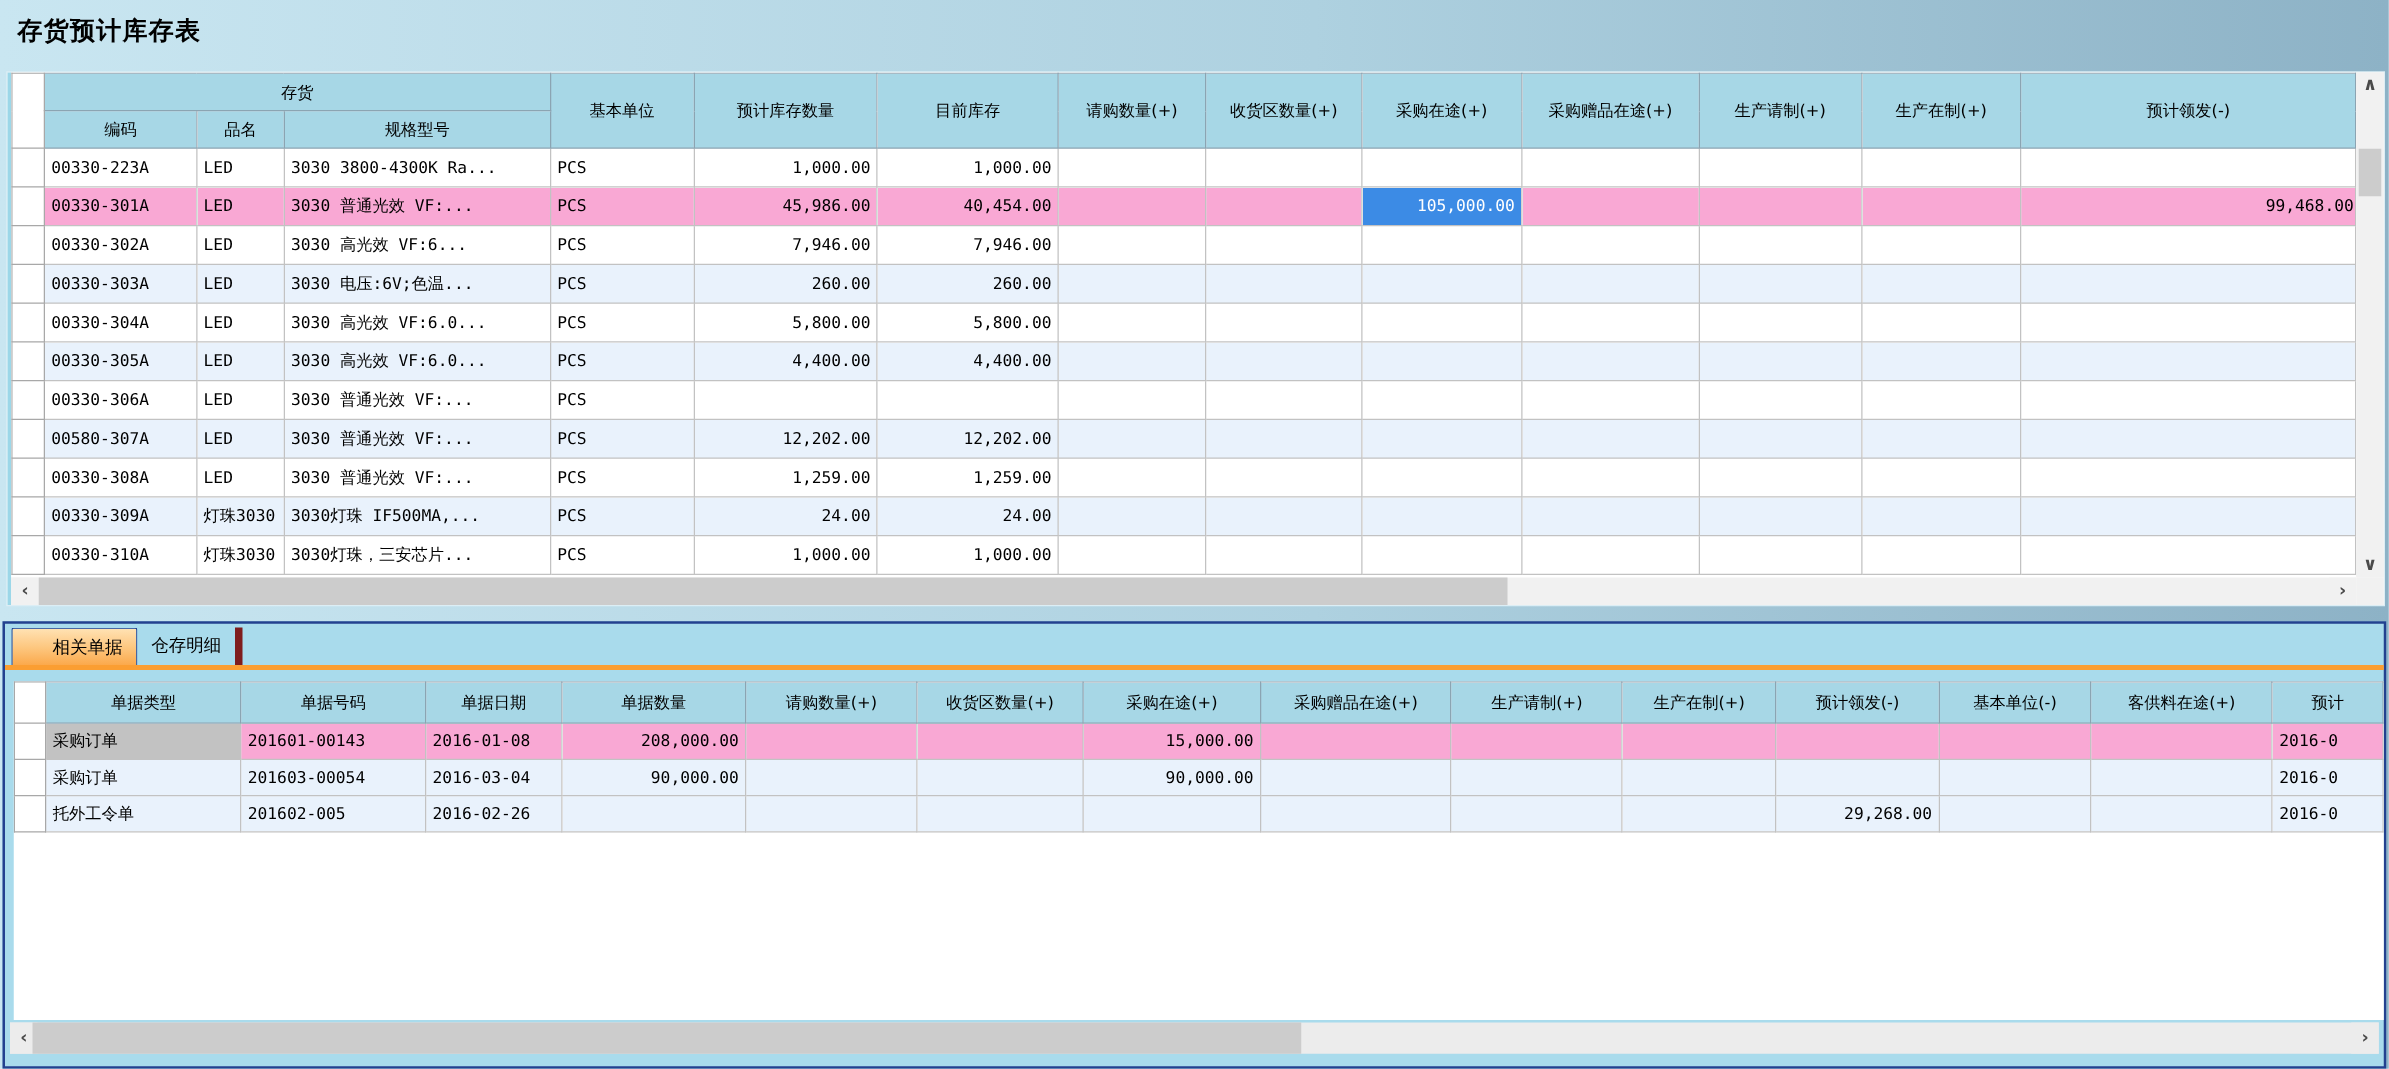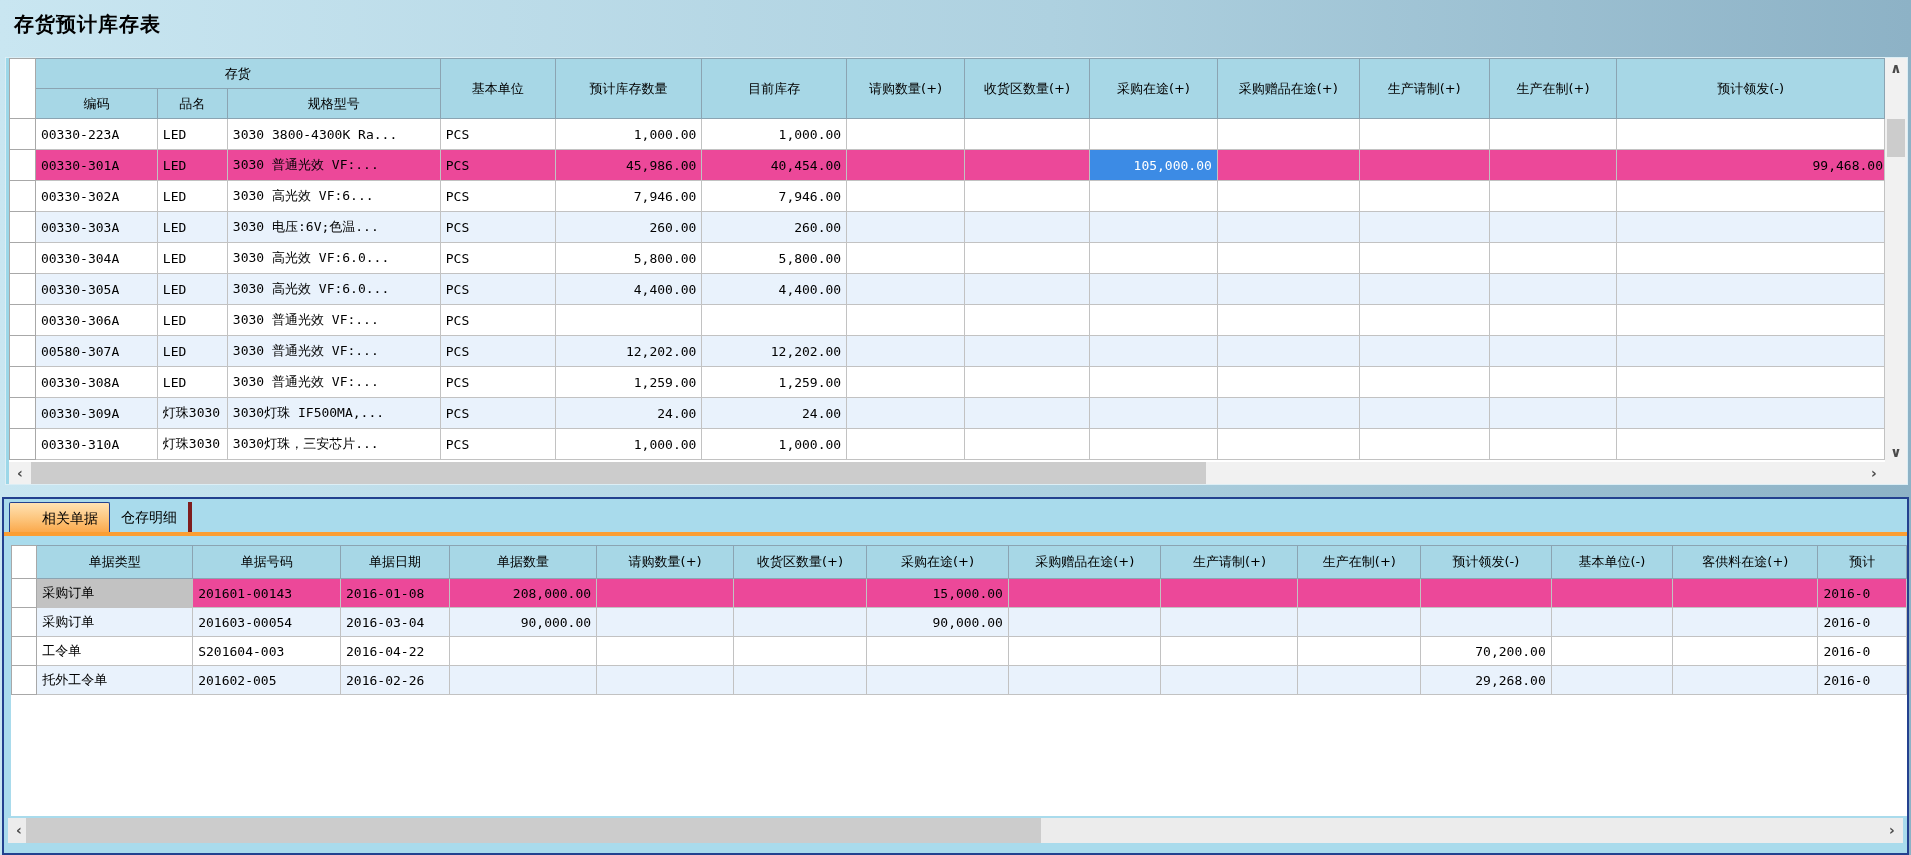--- a/index.html
+++ b/index.html
@@ -30,21 +30,21 @@
     white-space:nowrap;overflow:hidden;background:#fff;
     font-family:"DejaVu Sans Mono","DejaVu Sans",monospace;
   }
   #top-table th{height:30px}
   #top-table td{height:31px}
   #bottom-table th{height:33px}
   #bottom-table td{height:29px}
   td.rh,th.rh{background:#fff;border-color:#a8a8a8}
   tr.alt td{background:#e9f2fc}
   tr.alt td.rh{background:#fff}
-  tr.sel td{background:#ec4899}
+  tr.sel td{background:#f9a8d4}
   tr.sel td.rh{background:#fff}
   td.num{text-align:right}
   td.cellsel{background:#3c8be5 !important;color:#fff}
   td.cellgray{background:#c2c2c2 !important}
   td.clip{padding-right:1px}
   
   .vsb{position:absolute;top:0;right:0;bottom:22px;width:22px;background:#f1f1f1}
   .hsb{position:absolute;left:0;right:22px;bottom:0;height:22px;background:#f1f1f1}
   .corner{position:absolute;right:0;bottom:0;width:22px;height:22px;background:#f1f1f1}
   .sbtn{
@@ -61,21 +61,21 @@
     background:#a9dbec;border:2px solid #23418f;
   }
   .tabs{position:absolute;left:5px;top:3px;height:30px;display:flex;align-items:flex-end}
   .tab{
     height:30px;line-height:30px;padding:0 11px;font-size:14px;color:#000;white-space:nowrap;
   }
   .tab.active{
     background:linear-gradient(180deg,#ffe2b3 0%,#fdc57c 55%,#fba94c 100%);
     border:1px solid #23418f;border-bottom:none;border-radius:2px 2px 0 0;padding-left:32px;
   }
-  .tab.inactive{border-right:4px solid #7f1d1d}
+  .tab.inactive{border-right:6px solid #7f1d1d}
   .orange{position:absolute;left:0;right:0;top:33px;height:4px;background:#fb9e32}
   .bt-grid{position:absolute;left:7px;top:46px;right:0;bottom:37px;background:#fff;overflow:hidden}
   .hsb2{position:absolute;left:4px;right:4px;bottom:10px;height:25px;background:#ececec}
   .hsb2 .sbtn{height:25px;line-height:25px;top:0;background:#ececec}
 </style>
 </head>
 <body>
 
 <div class="titlebar">
   <span class="title">存货预计库存表</span>
@@ -386,37 +386,20 @@
             <td class="num"></td>
             <td class="num">90,000.00</td>
             <td class="num"></td>
             <td class="num"></td>
             <td class="num"></td>
             <td class="num"></td>
             <td class="num"></td>
             <td class="num"></td>
             <td class="">2016-0</td>
           </tr>
-          <tr class="">
-            <td class="rh"></td>
-            <td class="">工令单</td>
-            <td class="">S201604-003</td>
-            <td class="">2016-04-22</td>
-            <td class="num"></td>
-            <td class="num"></td>
-            <td class="num"></td>
-            <td class="num"></td>
-            <td class="num"></td>
-            <td class="num"></td>
-            <td class="num"></td>
-            <td class="num">70,200.00</td>
-            <td class="num"></td>
-            <td class="num"></td>
-            <td class="">2016-0</td>
-          </tr>
           <tr class="alt">
             <td class="rh"></td>
             <td class="">托外工令单</td>
             <td class="">201602-005</td>
             <td class="">2016-02-26</td>
             <td class="num"></td>
             <td class="num"></td>
             <td class="num"></td>
             <td class="num"></td>
             <td class="num"></td>

